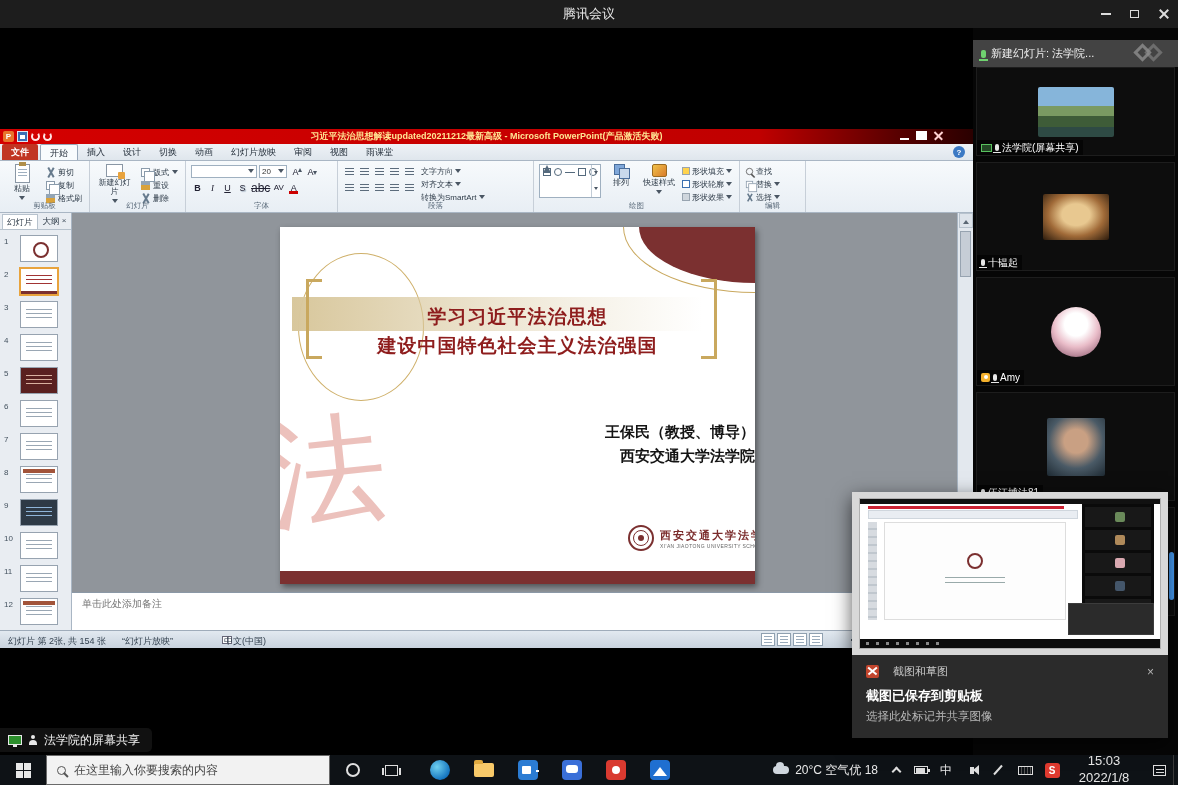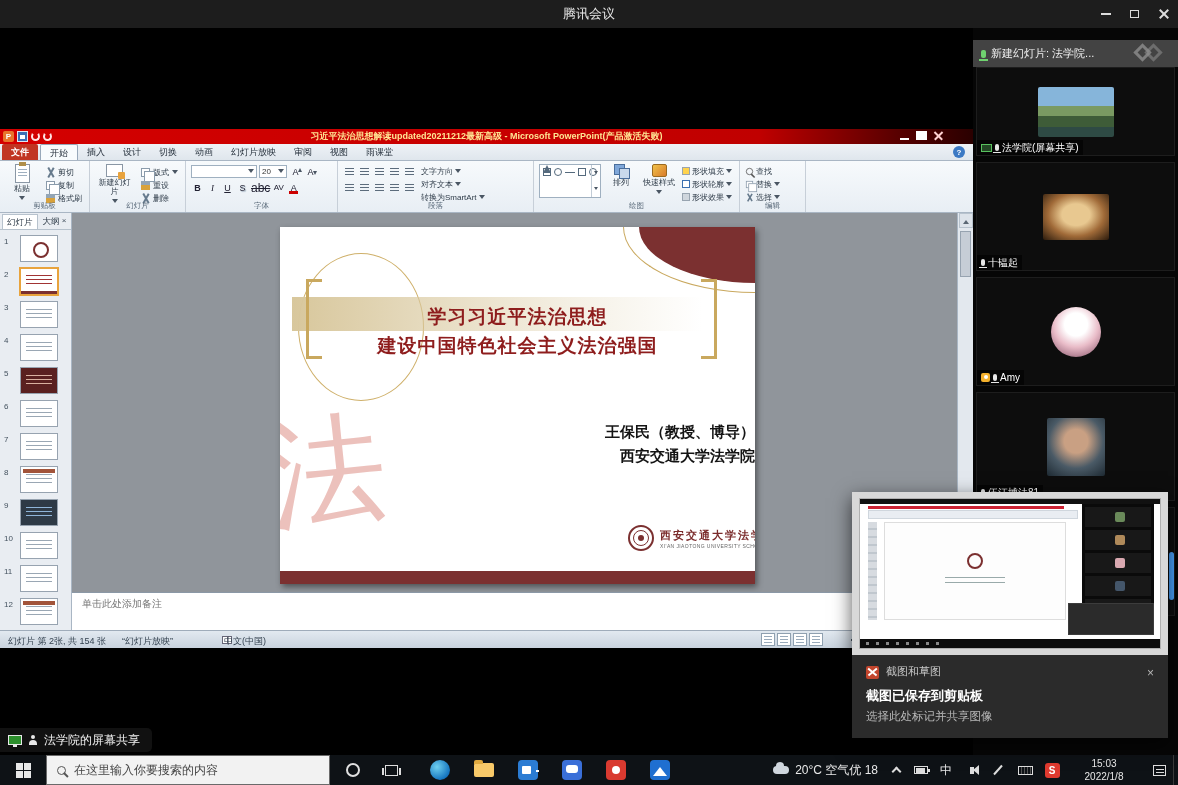--- a/index.html
+++ b/index.html
@@ -225,21 +225,21 @@
   .mn-tile{height:20px;margin:3px;background:#181818;position:relative}
   .mn-tile::before{content:"";position:absolute;left:30px;top:5px;width:10px;height:10px;border-radius:2px}
   .mn-tile:nth-child(1)::before{background:#6a8a5a}.mn-tile:nth-child(2)::before{background:#b08a5a}
   .mn-tile:nth-child(3)::before{background:#d9a8b0}.mn-tile:nth-child(4)::before{background:#44566a}
   .mn-tile:nth-child(5)::before{background:#808080}
   .mn-notif{position:absolute;left:208px;top:104px;width:86px;height:32px;background:#2b2b2b;border:1px solid #3c3c3c}
   .mn-task{position:absolute;left:0;bottom:0;width:100%;height:9px;background:#0c0c0c}
   .mn-task::before{content:"";position:absolute;left:6px;top:3px;width:80px;height:3px;
      background:repeating-linear-gradient(90deg,#888 0 3px,transparent 3px 10px)}
   .nbody{position:absolute;left:0;top:163px;width:316px;height:83px;background:#2b2b2b;padding:9px 14px}
-  .nb-head{display:flex;align-items:flex-end;gap:7px;font-size:11px;color:#c9c9c9}
+  .nb-head{display:flex;align-items:center;gap:14px;font-size:11px;color:#c9c9c9}
   .nb-appicon{width:13px;height:13px;background:#c2452d;border-radius:2px;position:relative;flex:0 0 auto}
   .nb-appicon::before,.nb-appicon::after{content:"";position:absolute;left:1px;top:5px;width:11px;height:1.5px;background:#fff}
   .nb-appicon::before{transform:rotate(40deg)}.nb-appicon::after{transform:rotate(-40deg)}
   .nb-close{margin-left:auto;color:#b5b5b5;font-size:12px;line-height:12px}
   .nb-title{margin-top:8px;font-size:13px;font-weight:bold;color:#fff}
   .nb-body{margin-top:4px;font-size:11.5px;color:#b9b9b9}
 
   
   .pill{position:absolute;left:0;top:728px;height:24px;display:flex;align-items:center;gap:6px;
      padding:0 12px 0 8px;background:rgba(18,18,18,.92);border-radius:0 5px 5px 0;font-size:12px;color:#f2f2f2;z-index:30}
@@ -294,21 +294,21 @@
   .tr-ime{right:222px;width:20px;font-size:12px}
   .tr-vol{right:196px;width:20px}
   .vol{width:4px;height:7px;background:#ddd;position:relative}
   .vol::after{content:"";position:absolute;left:3px;top:-2px;border-top:5px solid transparent;border-bottom:5px solid transparent;border-right:6px solid #ddd}
   .tr-pen{right:170px;width:20px}
   .pen{width:2px;height:12px;background:#ddd;transform:rotate(42deg)}
   .tr-kbd{right:142px;width:22px}
   .kbdic{width:15px;height:9px;border:1px solid #ddd;background:repeating-linear-gradient(90deg,transparent 0 2px,#555 2px 3px)}
   .tr-sogou{right:116px;width:20px}
   .sg{width:15px;height:15px;background:#e03a2f;border-radius:3px;color:#fff;font-size:10px;font-weight:bold;display:flex;align-items:center;justify-content:center}
-  .tr-clock{right:36px;width:76px;flex-direction:column;font-size:10px;line-height:1.3}
+  .tr-clock{right:36px;width:76px;flex-direction:column;font-size:13px;line-height:1.3}
   .tr-action{right:8px;width:22px}
   .ac{width:13px;height:11px;border:1px solid #ddd;position:relative}
   .ac::before{content:"";position:absolute;left:2px;top:3px;width:8px;height:1px;background:#ddd;box-shadow:0 3px #ddd}
   .tr-desk{right:0;width:5px;border-left:1px solid #3a3a3a}
 </style>
 </head>
 <body>
 
 <div class="screen">
 

